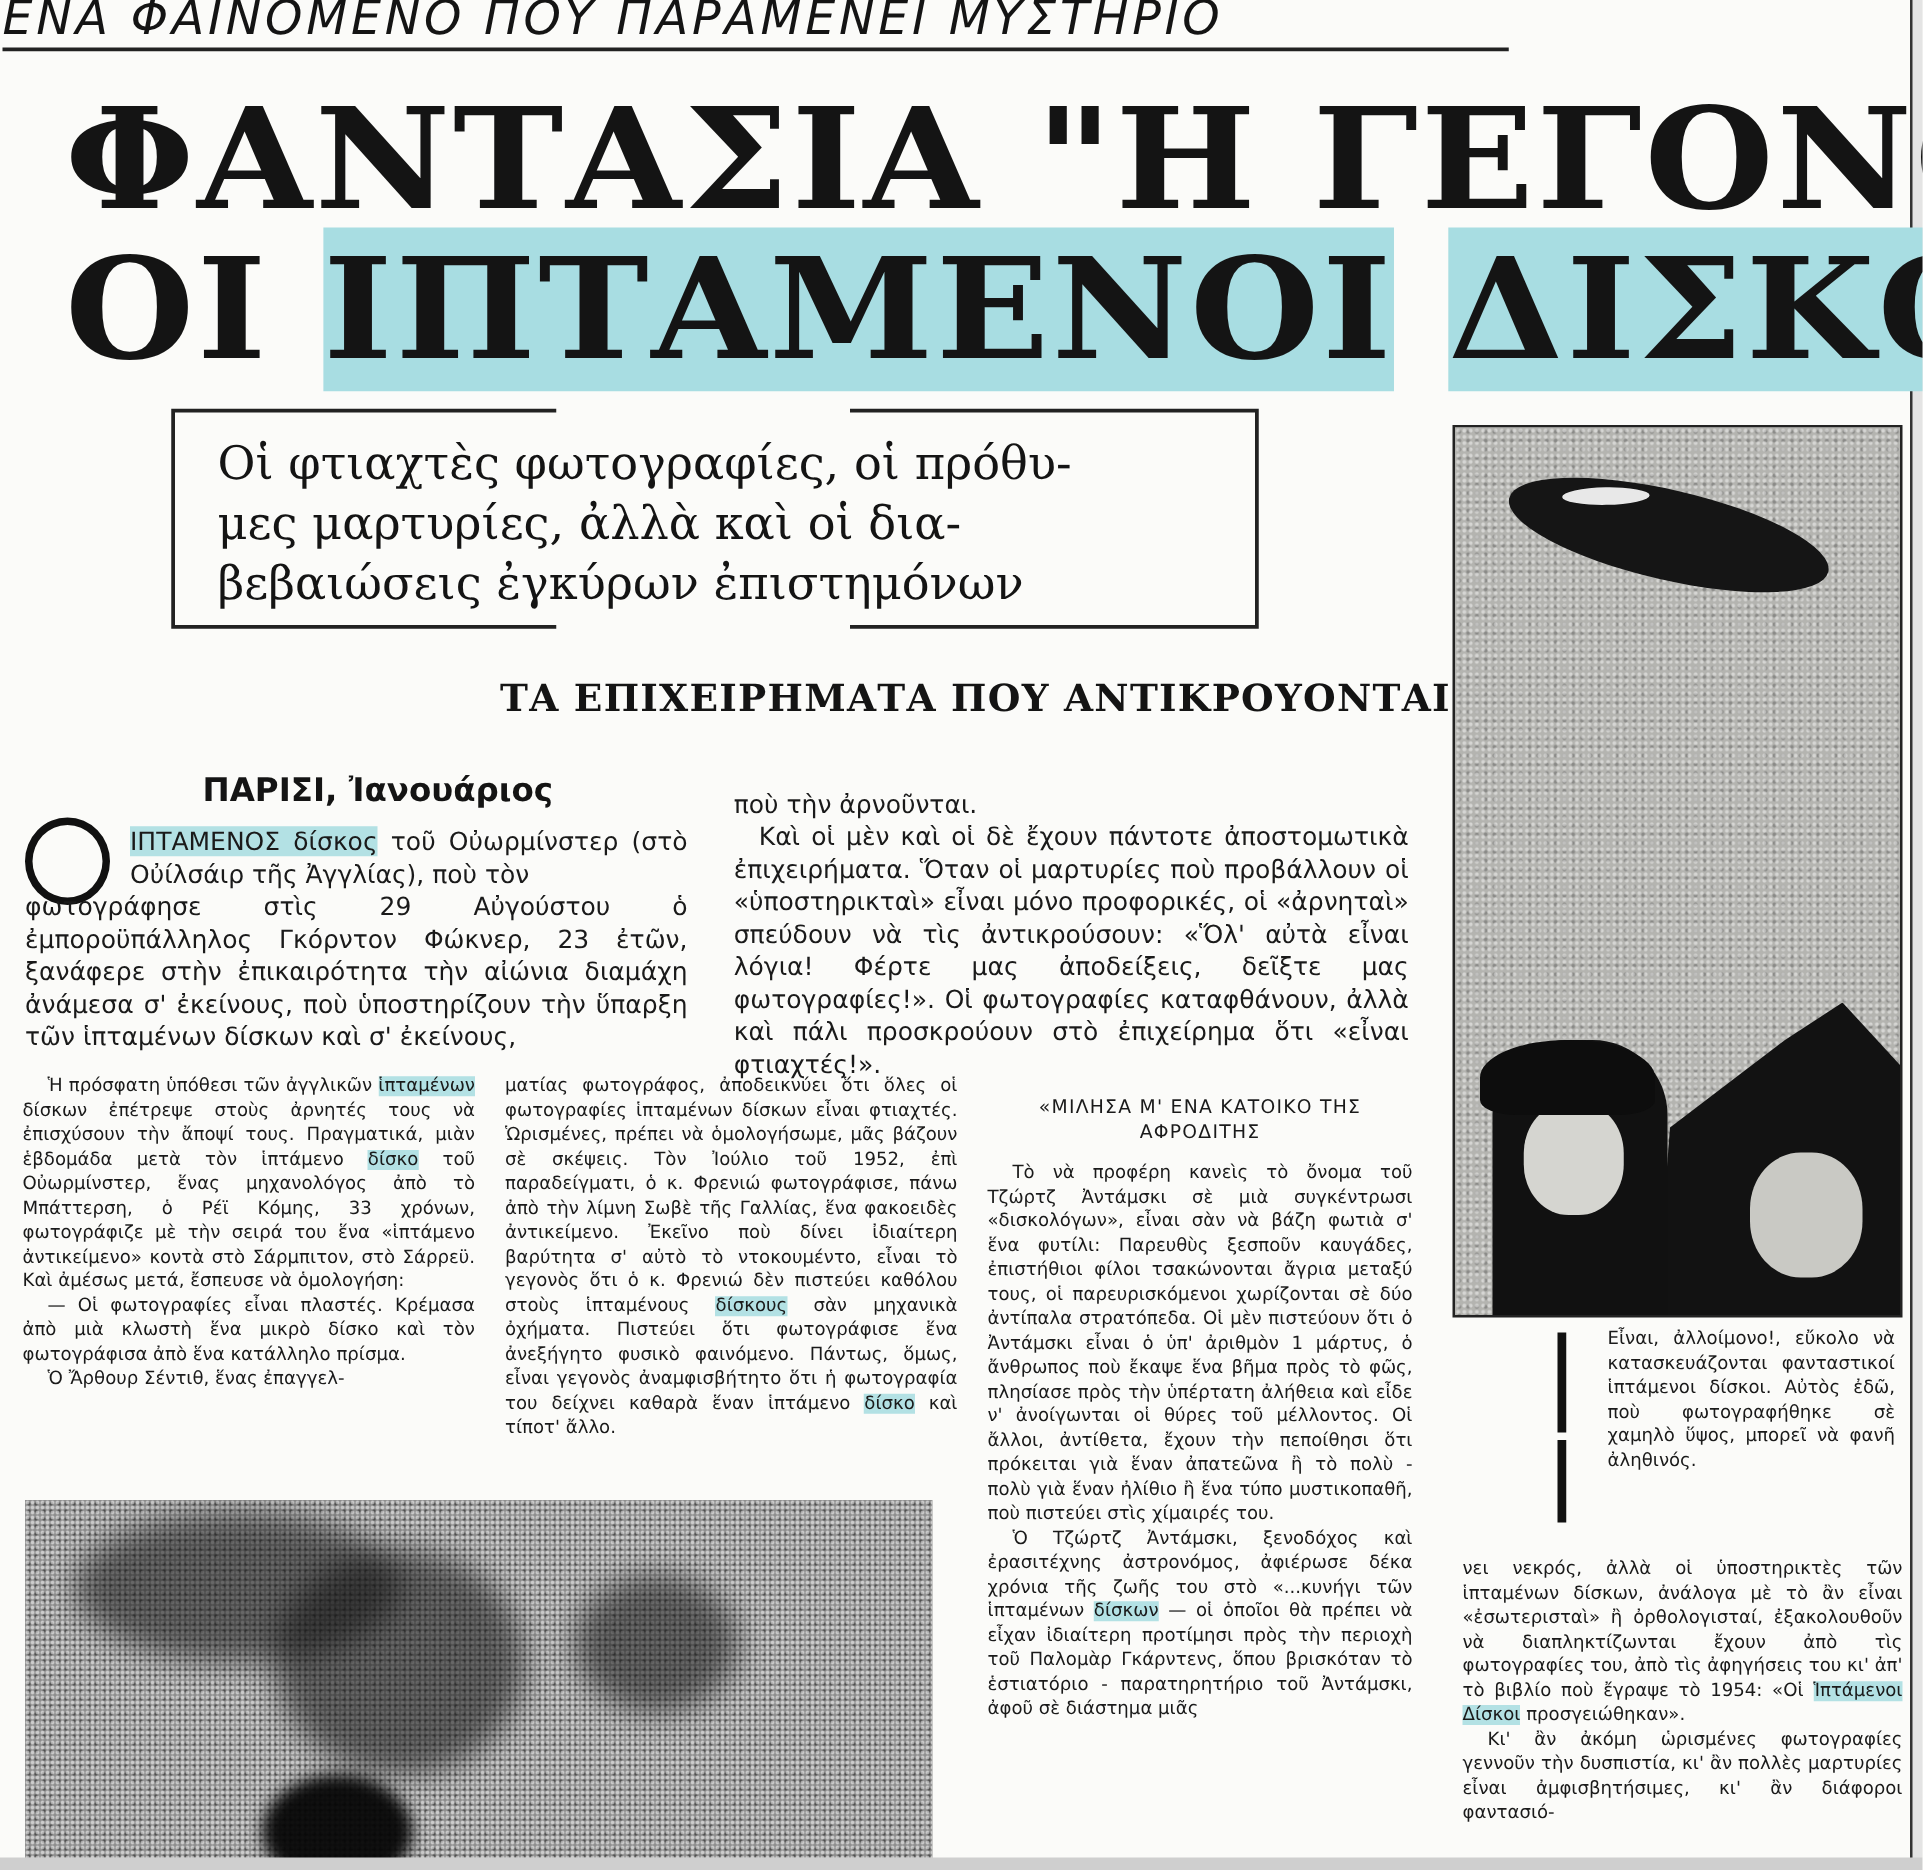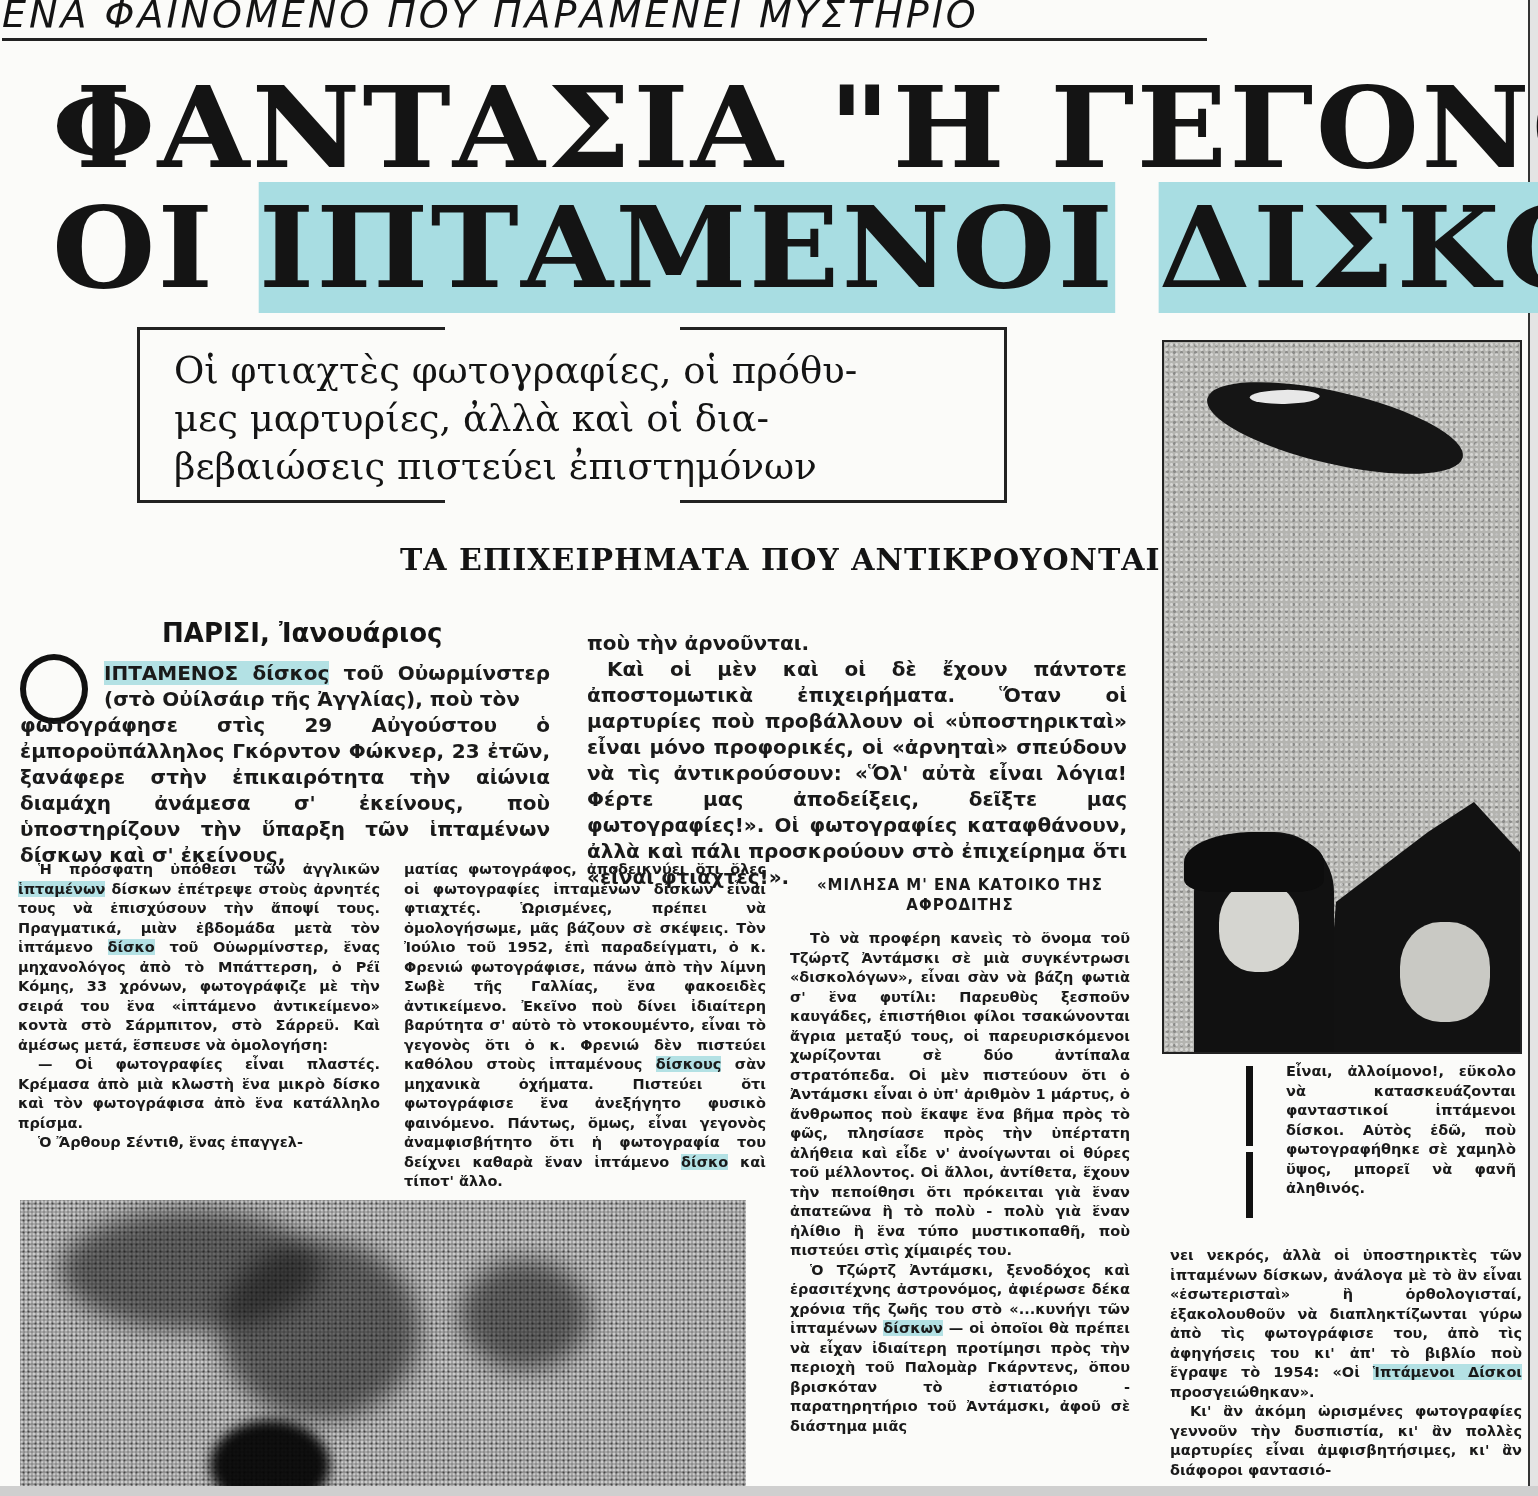--- a/index.html
+++ b/index.html
@@ -35,21 +35,21 @@
   }
   .subhead {
     left:400px; top:542px; font-size:30px; font-weight:bold; letter-spacing:1px; white-space:nowrap;
   }
   .dateline { left:162px; top:618px; font-size:26px; font-weight:bold; font-family:"DejaVu Sans", sans-serif; }
   .lead-o {
     left:20px; top:654px; width:56px; height:58px;
     border:6px solid #111; border-radius:50%;
   }
   .col {
-    font-family:"DejaVu Sans", sans-serif; font-weight:bold;
+    font-family:"DejaVu Sans", sans-serif; font-weight:normal;
     color:#1a1a1a; text-align:justify;
   }
   .lead1 { left:104px; top:660px; width:446px; font-size:20px; line-height:26px; }
   .lead1 .rest { display:block; margin-left:-84px; width:530px; }
   .lead2 { left:587px; top:630px; width:540px; font-size:20px; line-height:26px; }
   .small { font-size:14.5px; line-height:19.5px; }
   .c1 { left:18px; top:860px; width:362px; }
   .c2 { left:404px; top:860px; width:362px; }
   .c3 { left:790px; top:860px; width:340px; }
   .c4 { left:1286px; top:1062px; width:230px; }
@@ -92,21 +92,21 @@
 <div class="abs headline hl2"><span>ΟΙ </span><span class="hl">ΙΠΤΑΜΕΝΟΙ</span><span> </span><span class="hl">ΔΙΣΚΟΙ</span></div>
 
 <div class="abs deck">
   <div class="b-top" style="left:0;top:0;width:305px;"></div>
   <div class="b-top" style="left:540px;top:0;width:324px;"></div>
   <div class="b-bot" style="left:0;bottom:0;width:305px;"></div>
   <div class="b-bot" style="left:540px;bottom:0;width:324px;"></div>
   <div class="deck-text">
     <div>Οἱ φτιαχτὲς φωτογραφίες, οἱ πρόθυ-</div>
     <div>μες μαρτυρίες, ἀλλὰ καὶ οἱ δια-</div>
-    <div>βεβαιώσεις πιστεύει ἐπιστημόνων</div>
+    <div>βεβαιώσεις ἐγκύρων ἐπιστημόνων</div>
   </div>
 </div>
 
 <div class="abs subhead">ΤΑ ΕΠΙΧΕΙΡΗΜΑΤΑ  ΠΟΥ ΑΝΤΙΚΡΟΥΟΝΤΑΙ</div>
 
 <div class="abs dateline">ΠΑΡΙΣΙ, Ἰανουάριος</div>
 <div class="abs lead-o"></div>
 
 <div class="abs col lead1">
   <span class="hl-word">ΙΠΤΑΜΕΝΟΣ δίσκος</span><span> τοῦ Οὐωρμίνστερ (στὸ Οὐίλσάιρ τῆς Ἀγγλίας), ποὺ τὸν</span>
@@ -144,21 +144,21 @@
   <div class="subhead2">«ΜΙΛΗΣΑ Μ' ΕΝΑ ΚΑΤΟΙΚΟ ΤΗΣ ΑΦΡΟΔΙΤΗΣ</div>
   <p>Τὸ νὰ προφέρη κανεὶς τὸ ὄνομα τοῦ Τζώρτζ Ἀντάμσκι σὲ μιὰ συγκέντρωσι «δισκολόγων», εἶναι σὰν νὰ βάζη φωτιὰ σ' ἕνα φυτίλι: Παρευθὺς ξεσποῦν καυγάδες, ἐπιστήθιοι φίλοι τσακώνονται ἄγρια μεταξύ τους, οἱ παρευρισκόμενοι χωρίζονται σὲ δύο ἀντίπαλα στρατόπεδα. Οἱ μὲν πιστεύουν ὅτι ὁ Ἀντάμσκι εἶναι ὁ ὑπ' ἀριθμὸν 1 μάρτυς, ὁ ἄνθρωπος ποὺ ἔκαψε ἕνα βῆμα πρὸς τὸ φῶς, πλησίασε πρὸς τὴν ὑπέρτατη ἀλήθεια καὶ εἶδε ν' ἀνοίγωνται οἱ θύρες τοῦ μέλλοντος. Οἱ ἄλλοι, ἀντίθετα, ἔχουν τὴν πεποίθησι ὅτι πρόκειται γιὰ ἕναν ἀπατεῶνα ἢ τὸ πολὺ - πολὺ γιὰ ἕναν ἠλίθιο ἢ ἕνα τύπο μυστικοπαθῆ, ποὺ πιστεύει στὶς χίμαιρές του.</p>
   <p><span>Ὁ Τζώρτζ Ἀντάμσκι, ξενοδόχος καὶ ἐρασιτέχνης ἀστρονόμος, ἀφιέρωσε δέκα χρόνια τῆς ζωῆς του στὸ «...κυνήγι τῶν ἱπταμένων </span><span class="hl-word">δίσκων</span><span> — οἱ ὁποῖοι θὰ πρέπει νὰ εἶχαν ἰδιαίτερη προτίμησι πρὸς τὴν περιοχὴ τοῦ Παλομὰρ Γκάρντενς, ὅπου βρισκόταν τὸ ἑστιατόριο - παρατηρητήριο τοῦ Ἀντάμσκι, ἀφοῦ σὲ διάστημα μιᾶς</span></p>
 </div>
 
 <div class="abs rule-v" style="left:1246px;top:1066px;height:80px;"></div>
 <div class="abs rule-v" style="left:1246px;top:1152px;height:66px;"></div>
 <div class="abs col small c4">Εἶναι, ἀλλοίμονο!, εὔκολο νὰ κατασκευάζονται φανταστικοί ἱπτάμενοι δίσκοι. Αὐτὸς ἐδῶ, ποὺ φωτογραφήθηκε σὲ χαμηλὸ ὕψος, μπορεῖ νὰ φανῆ ἀληθινός.</div>
 
 <div class="abs col small c5">
-  <p class="noind"><span>νει νεκρός, ἀλλὰ οἱ ὑποστηρικτὲς τῶν ἱπταμένων δίσκων, ἀνάλογα μὲ τὸ ἂν εἶναι «ἐσωτερισταὶ» ἢ ὀρθολογισταί, ἐξακολουθοῦν νὰ διαπληκτίζωνται γύρω ἀπὸ τὶς φωτογράφισε του, ἀπὸ τὶς ἀφηγήσεις του κι' ἀπ' τὸ βιβλίο ποὺ ἔγραψε τὸ 1954: «Οἱ </span><span class="hl-word">Ἱπτάμενοι Δίσκοι</span><span> προσγειώθηκαν».</span></p>
+  <p class="noind"><span>νει νεκρός, ἀλλὰ οἱ ὑποστηρικτὲς τῶν ἱπταμένων δίσκων, ἀνάλογα μὲ τὸ ἂν εἶναι «ἐσωτερισταὶ» ἢ ὀρθολογισταί, ἐξακολουθοῦν νὰ διαπληκτίζωνται ἔχουν ἀπὸ τὶς φωτογραφίες του, ἀπὸ τὶς ἀφηγήσεις του κι' ἀπ' τὸ βιβλίο ποὺ ἔγραψε τὸ 1954: «Οἱ </span><span class="hl-word">Ἱπτάμενοι Δίσκοι</span><span> προσγειώθηκαν».</span></p>
   <p>Κι' ἂν ἀκόμη ὡρισμένες φωτογραφίες γεννοῦν τὴν δυσπιστία, κι' ἂν πολλὲς μαρτυρίες εἶναι ἀμφισβητήσιμες, κι' ἂν διάφοροι φαντασιό-</p>
 </div>
 
 <div class="abs photo-bottom">
   <div class="grain"></div>
   <div class="blob" style="left:40px;top:10px;width:260px;height:120px;"></div>
   <div class="blob" style="left:200px;top:40px;width:200px;height:180px;"></div>
   <div class="blob" style="left:440px;top:60px;width:130px;height:110px;"></div>
   <div class="blob" style="left:190px;top:220px;width:120px;height:90px;background:rgba(5,5,5,.95);filter:blur(6px);"></div>
 </div>

